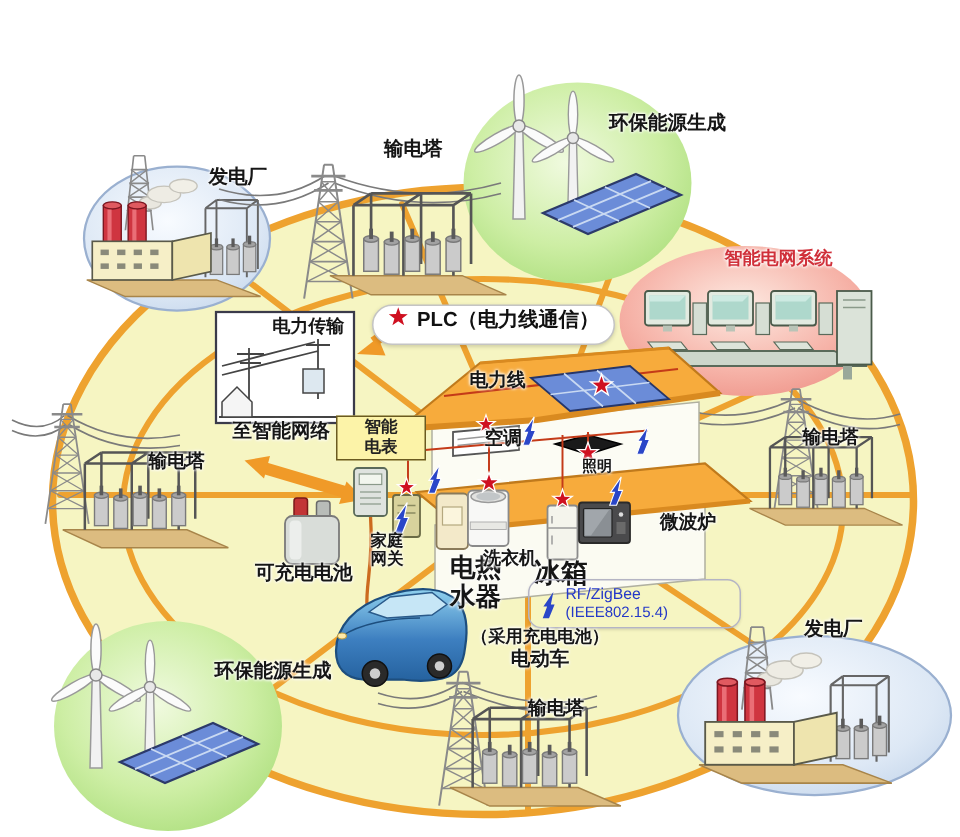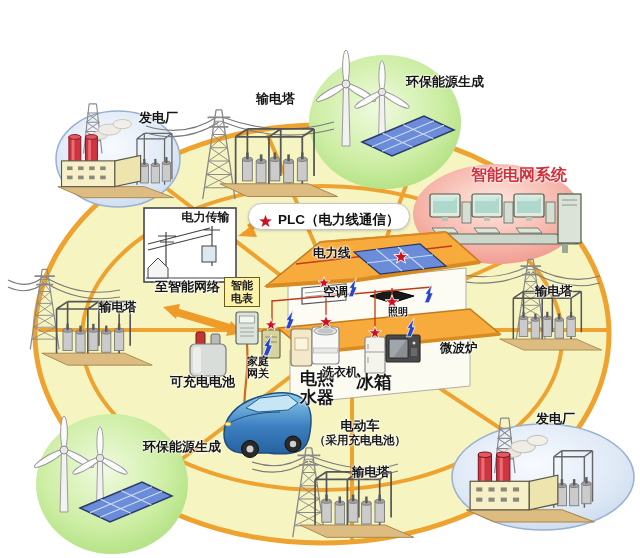--- a/index.html
+++ b/index.html
@@ -4,25 +4,25 @@
 <style>
   html,body{margin:0;padding:0;background:#fff;}
   .stage{position:relative;width:640px;height:558px;background:#ffffff;overflow:hidden;
          font-family:"Liberation Sans",sans-serif;}
   .stage svg.scene{position:absolute;left:0;top:0;}
   .lbl{position:absolute;font-weight:bold;color:#161616;font-size:12.5px;line-height:1.12;
        white-space:nowrap;text-shadow:0 0 2px #fff,0 0 2px #fff,0 0 3px rgba(255,255,255,.9);margin-left:16px;}
   .lbl.c{text-align:center;}
   .lbl.red{color:#d0303a;}
   .tag{position:absolute;background:#fcf3a8;border:1.2px solid #6a5a20;font-weight:bold;
-       font-size:11px;line-height:1.18;text-align:center;padding:1px 2px;color:#222;
+       font-size:11px;line-height:1.18;text-align:center;padding:1px 14px;color:#222;
        text-shadow:none;}
   .bubble{position:absolute;background:#fff;font-weight:bold;box-sizing:border-box;}
   .plcBox{left:248px;top:203px;width:162px;height:27px;border:1.5px solid #c4c4c4;border-radius:14px;
-          font-size:13.5px;color:#111;display:flex;align-items:flex-end;gap:5px;padding-left:9px;
+          font-size:13.5px;color:#111;display:flex;align-items:flex-start;gap:5px;padding-left:9px;
           box-shadow:0 1px 3px rgba(0,0,0,.18);}
   .zigbeeBox{left:352px;top:386px;width:112px;border:1.2px solid #b4b4c4;border-radius:9px;
              font-size:10.5px;color:#2438c8;padding:3px 4px 2px 24px;line-height:1.25;
              box-shadow:0 1px 2px rgba(0,0,0,.12);position:absolute;}
   .zigbeeBox .boltIc{position:absolute;left:6px;top:6px;}
   .small{font-size:10px;}
 </style>
 </head>
 <body>
 
@@ -323,21 +323,21 @@
     <circle cx="293" cy="444" r="3.2" fill="#cfcfcf"></circle>
     <ellipse cx="228" cy="424" rx="3" ry="2" fill="#ffe9a8" stroke="#b89a40" stroke-width="0.8"></ellipse>
   </g>
 </svg>
 
 <div class="lbl" style="left:123px;top:111px;font-size:13px">发电厂</div>
 <div class="lbl" style="left:240px;top:92px;font-size:13px">输电塔</div>
 <div class="lbl" style="left:390px;top:75px;font-size:13px">环保能源生成</div>
 
 <div class="lbl c red" style="left:447px;top:166px;width:112px">
-  <div style="font-size:16px">智能电网系统</div>
+  <div style="font-size:12px">智能电网系统</div>
 </div>
 
 <div class="lbl c" style="left:146px;top:211px;width:87px;font-size:12px">电力传输</div>
 
 <div class="bubble plcBox">
   <svg width="15" height="15" viewBox="-9 -9 18 18">
     <polygon points="0,-8 1.88,-2.59 7.61,-2.47 3.04,0.99 4.7,6.47 0,3.2 -4.7,6.47 -3.04,0.99 -7.61,-2.47 -1.88,-2.59" fill="#cf1020"></polygon>
   </svg>
   <span>PLC（电力线通信）</span>
 </div>
@@ -362,24 +362,31 @@
 
 <div class="lbl" style="left:284px;top:369px;font-size:17px">
   <div>电热</div>
   <div>水器</div>
 </div>
 
 <div class="lbl" style="left:306px;top:366px;font-size:12px">洗衣机</div>
 <div class="lbl" style="left:340px;top:372px;font-size:18px">冰箱</div>
 <div class="lbl" style="left:424px;top:341px;font-size:12.5px">微波炉</div>
 
+<div class="zigbeeBox">
+  <svg class="boltIc" width="14" height="20" viewBox="-7 -11 14 24">
+    <polygon points="0,12 4.5,1 1.5,1 3.5,-9 -4.5,2.5 -1.5,2.5 -5,12" fill="#2a46c8"></polygon>
+  </svg>
+  <div>RF/ZigBee</div>
+  <div class="small">(IEEE802.15.4)</div>
+</div>
 
 <div class="lbl c" style="left:286px;top:419px;width:116px">
+  <div style="font-size:11.5px">（采用充电电池）</div>
   <div style="font-size:13px">电动车</div>
-  <div style="font-size:11.5px">（采用充电电池）</div>
 </div>
 
 <div class="lbl" style="left:83px;top:300px;font-size:12.5px">输电塔</div>
 <div class="lbl" style="left:519px;top:284px;font-size:12.5px">输电塔</div>
 <div class="lbl" style="left:336px;top:465px;font-size:12.5px">输电塔</div>
 <div class="lbl" style="left:127px;top:440px;font-size:13px">环保能源生成</div>
 <div class="lbl" style="left:520px;top:412px;font-size:13px">发电厂</div>
 
 </div>
 

